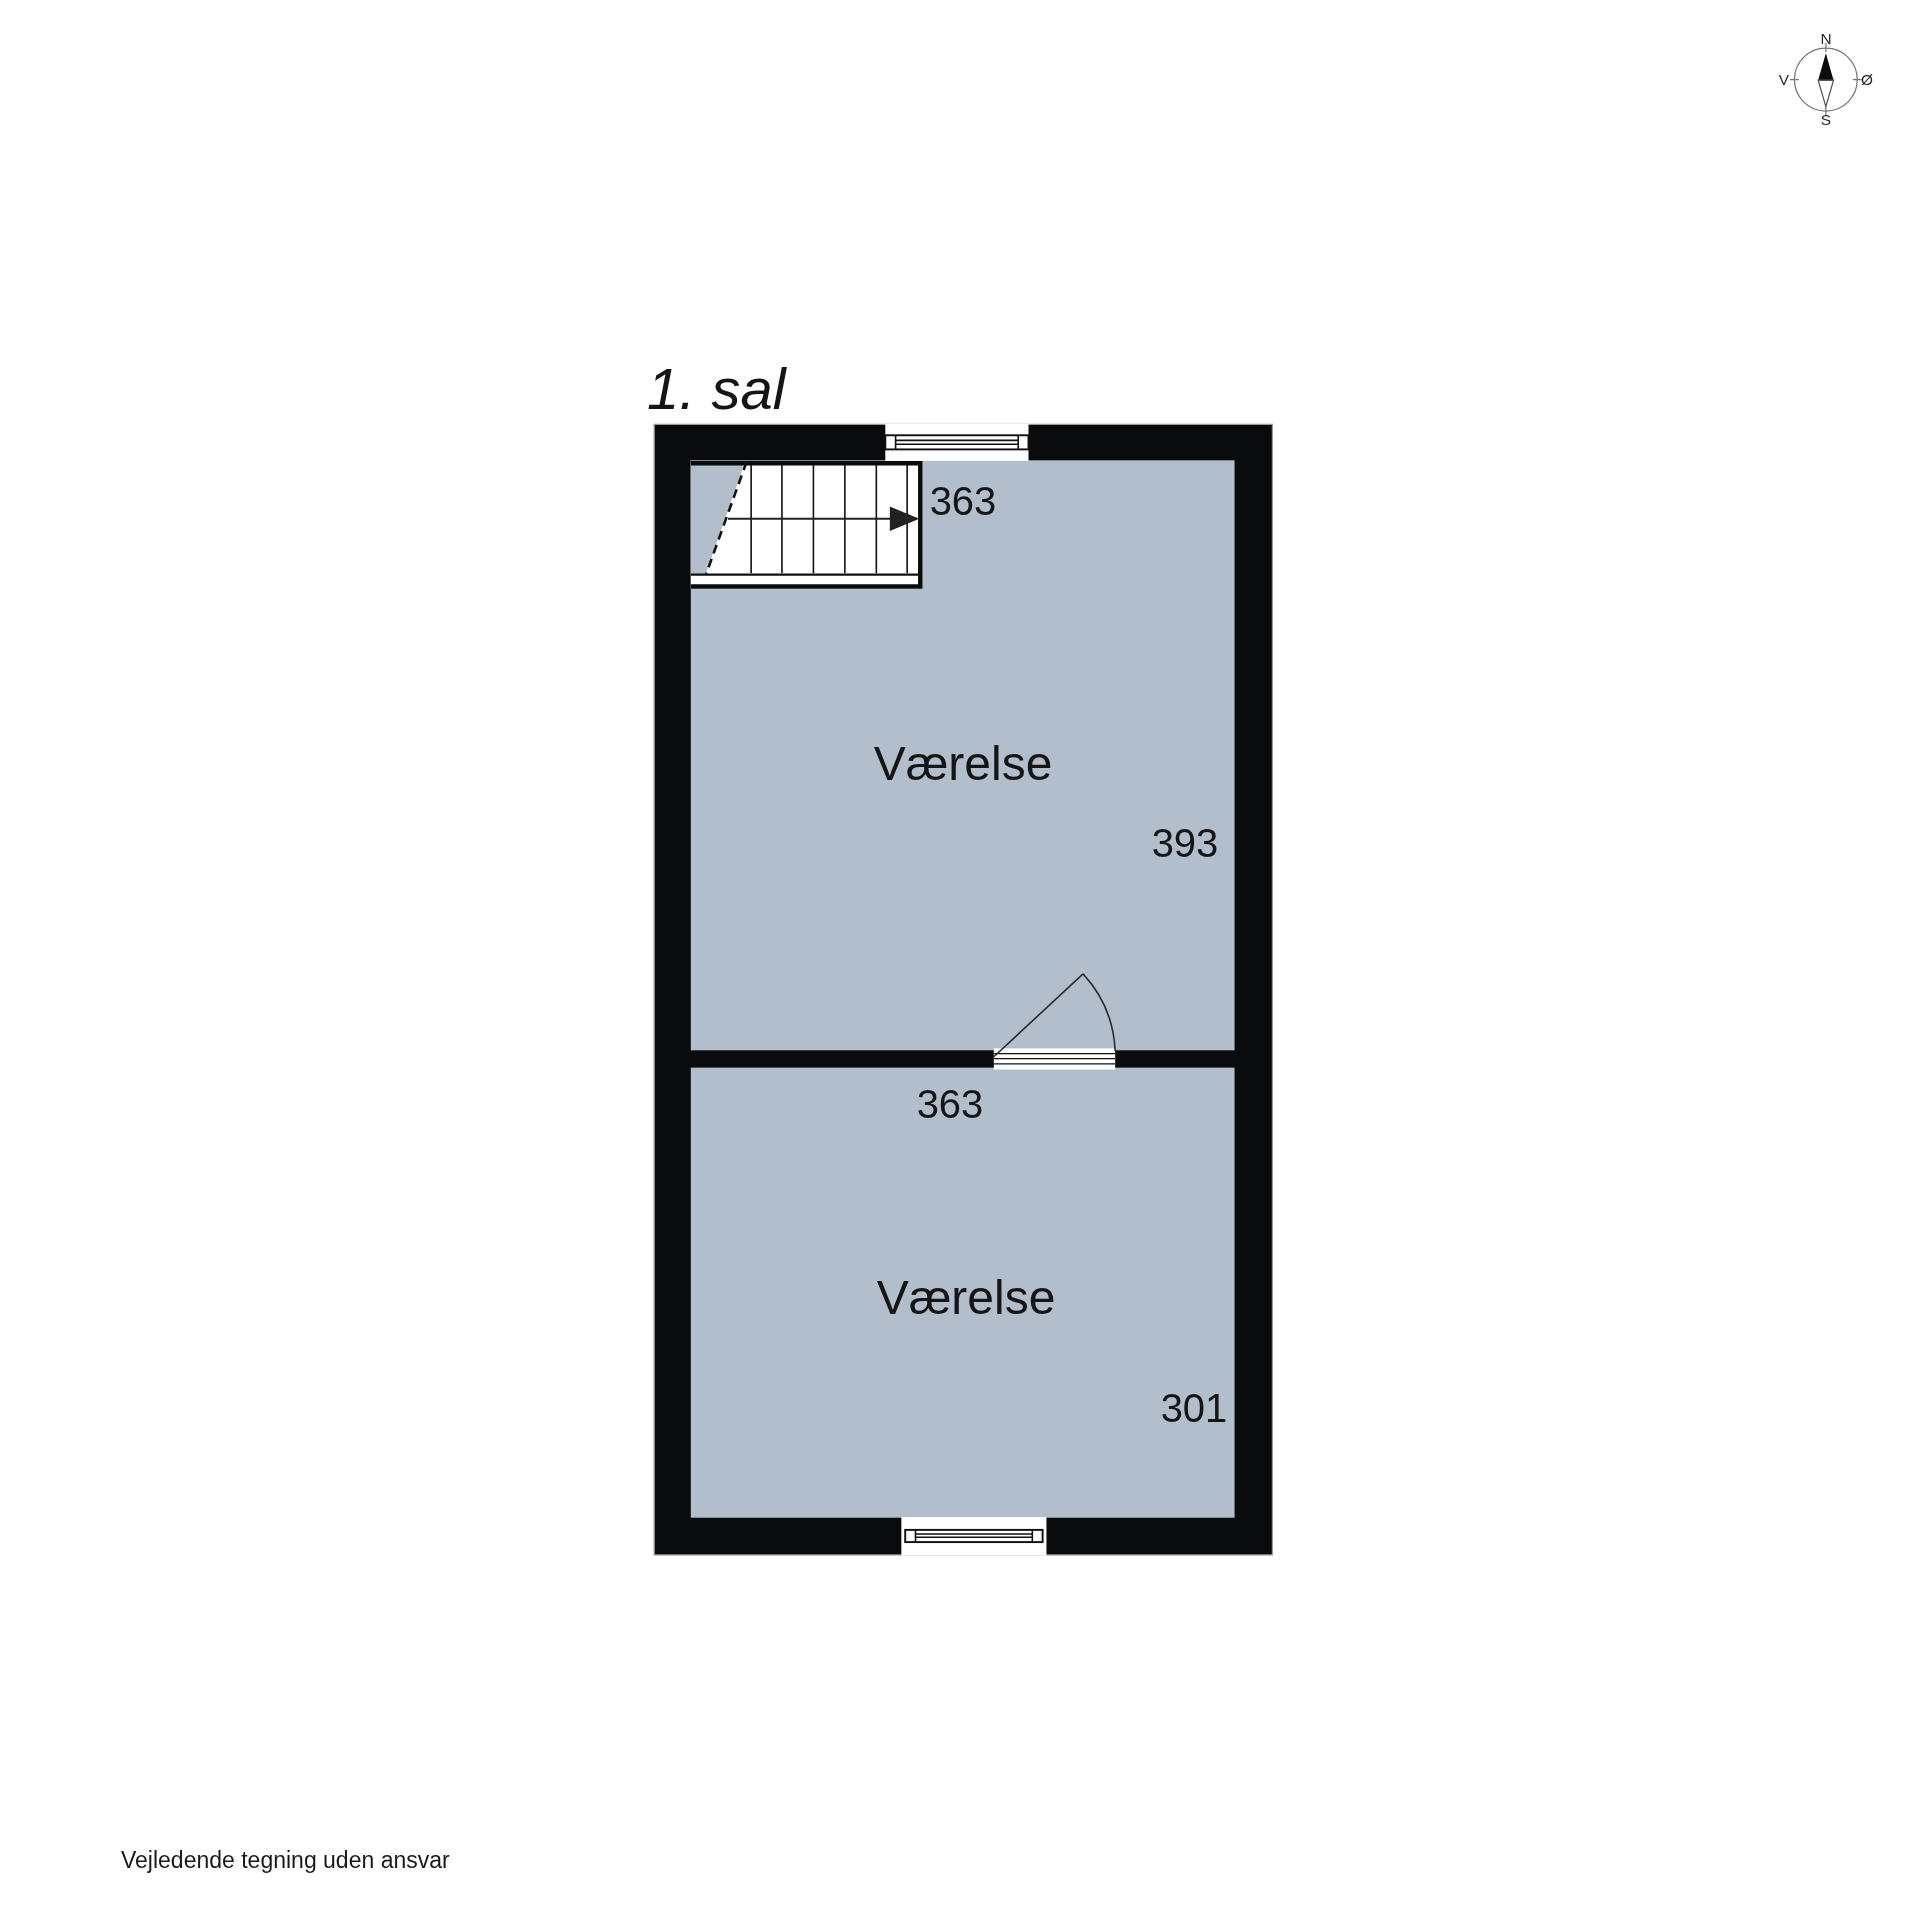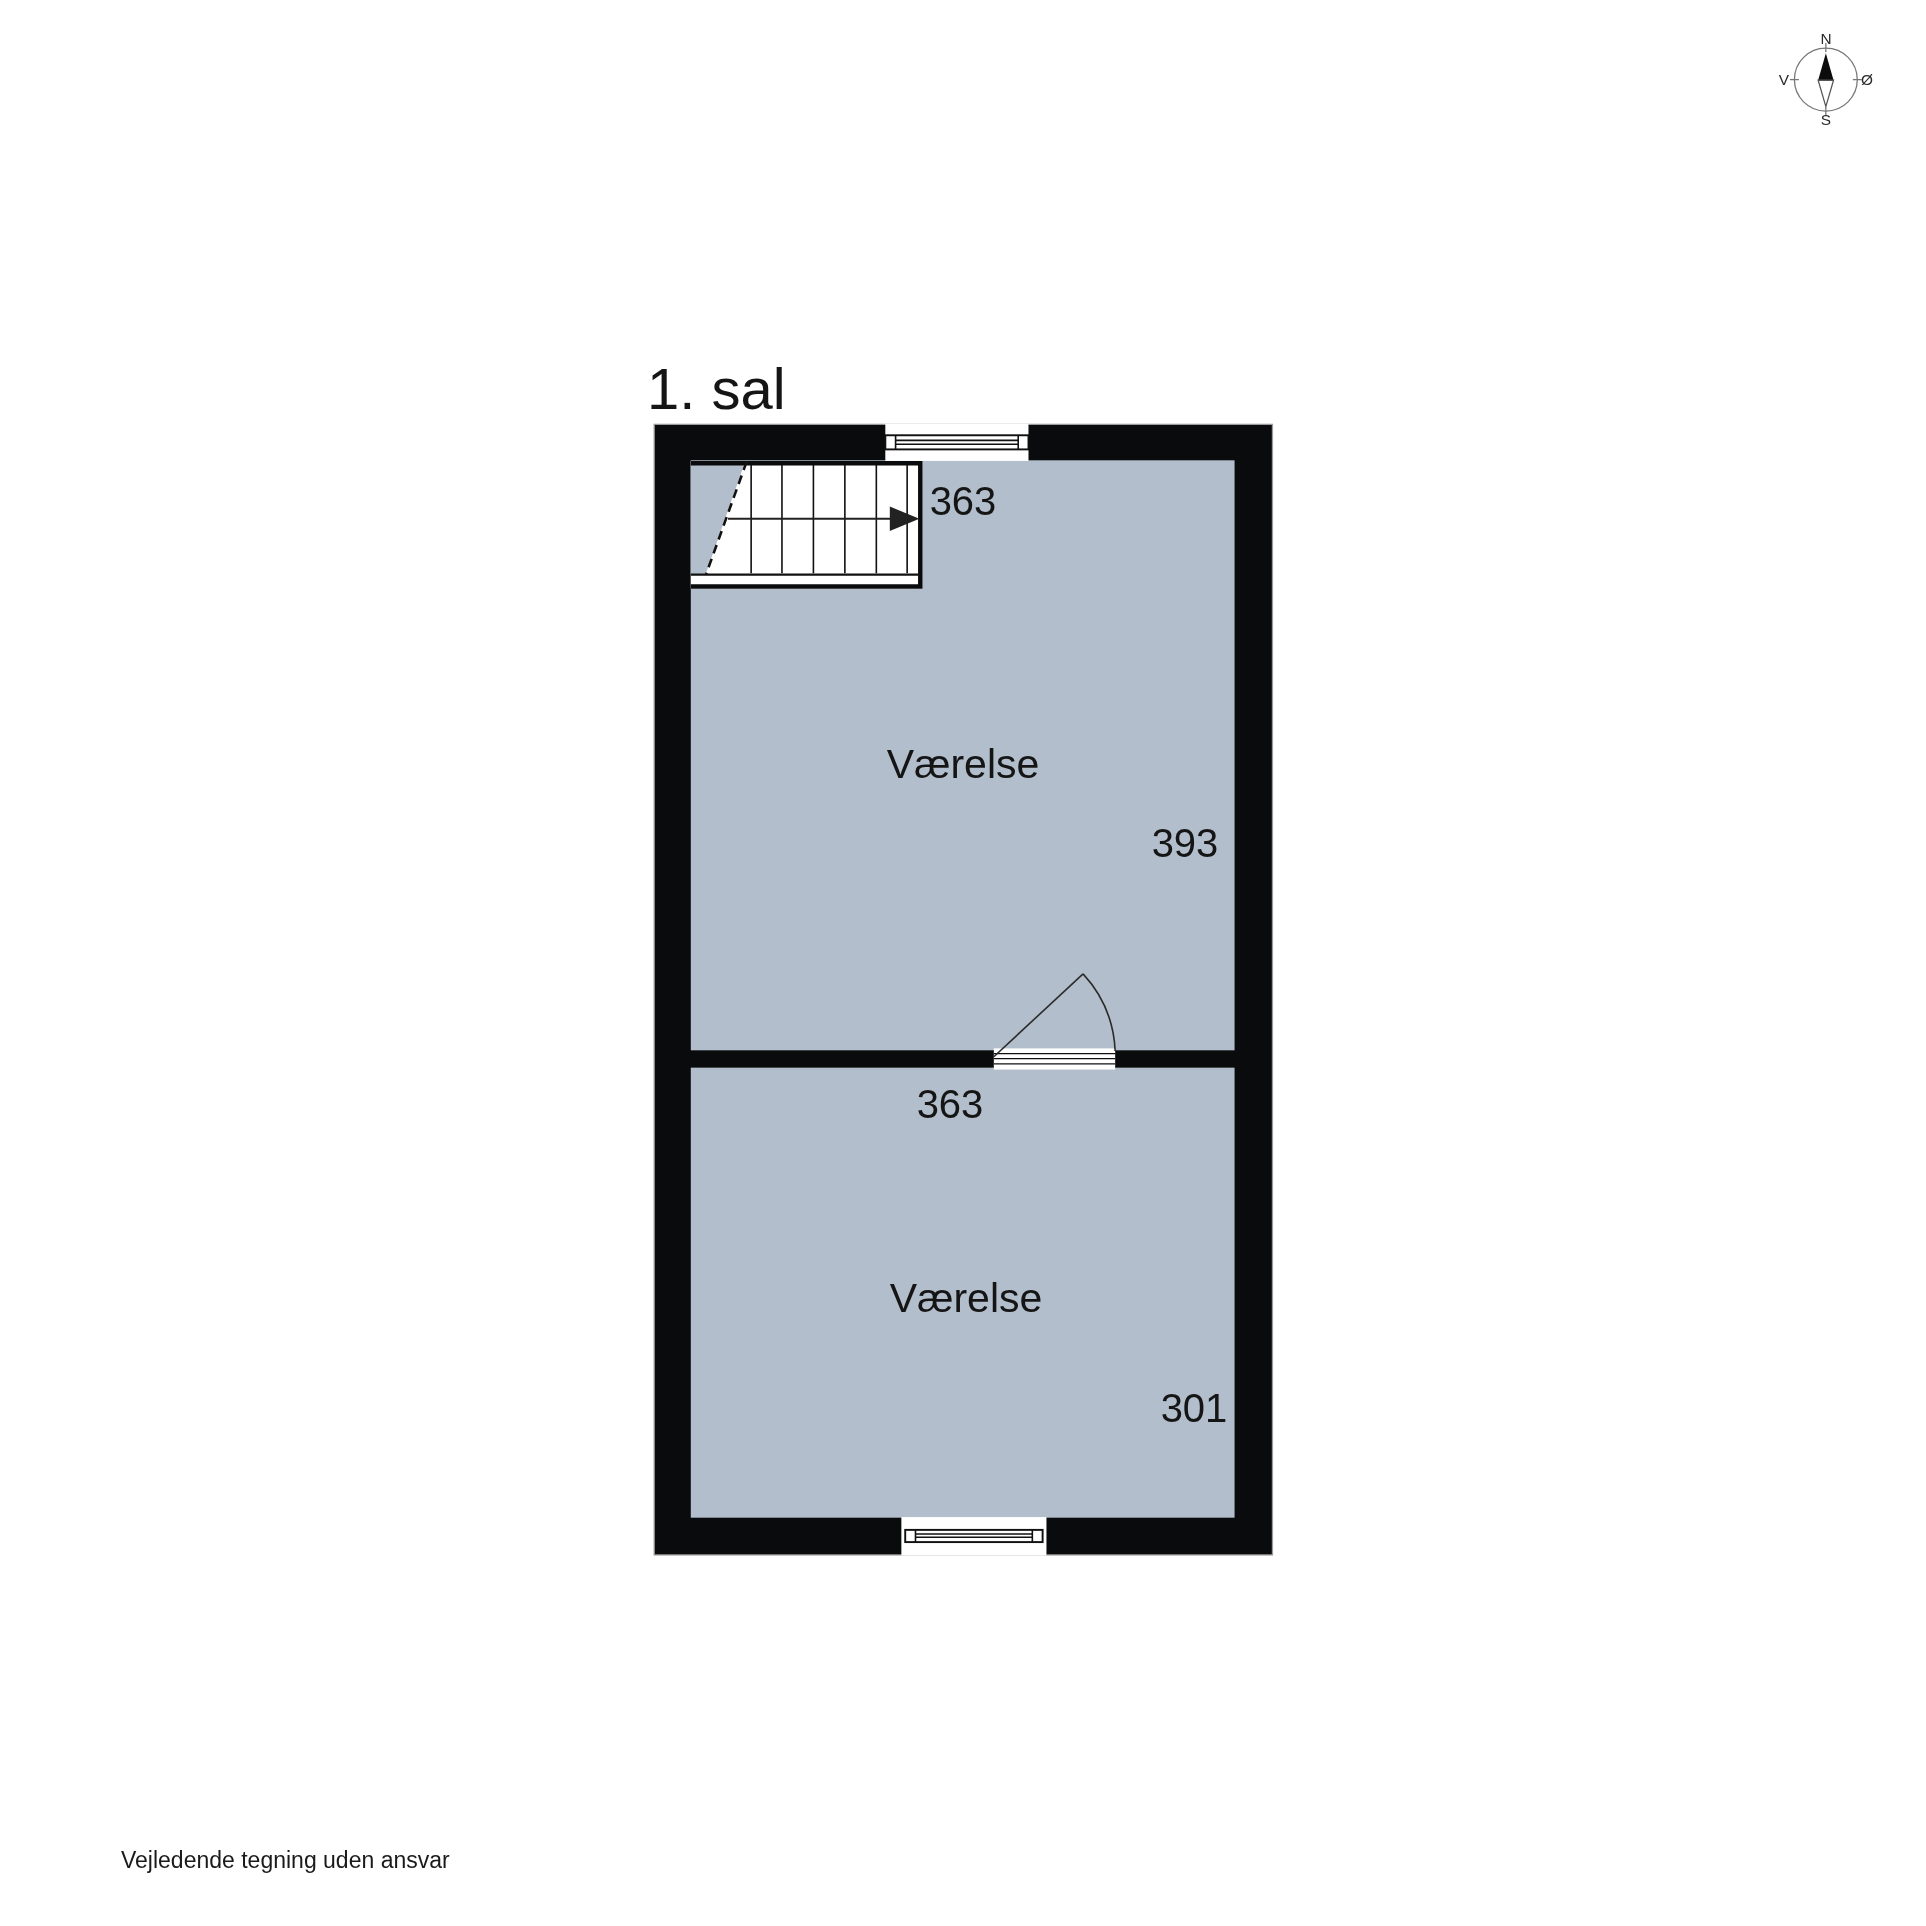--- a/index.html
+++ b/index.html
@@ -26,21 +26,21 @@
   }
   .label {
     position: absolute;
     font-family: "Liberation Sans", sans-serif;
     color: #151515;
     line-height: 1;
     white-space: nowrap;
   }
   .centered { transform: translate(-50%, -50%); }
   .title-label   { font-size: 58px; }
-  .room-label    { font-size: 41px; }
+  .room-label    { font-size: 48px; }
   .dim-label     { font-size: 40px; }
   .footer-label  { font-size: 23px; color: #1a1a1a; margin-left: 44px; }
   .compass-label { font-size: 15.4px; color: #2a2a2a; }
 </style>
 </head>
 <body>
 
 <div class="page">
 
   <svg class="plan-svg" viewBox="0 0 3000 3000">
@@ -103,21 +103,21 @@
       <circle cx="2844" cy="124" r="49" fill="none" stroke="#777777" stroke-width="2"></circle>
       <line x1="2844" y1="67" x2="2844" y2="81" stroke="#777777" stroke-width="2"></line>
       <line x1="2844" y1="167" x2="2844" y2="181" stroke="#777777" stroke-width="2"></line>
       <line x1="2788" y1="124" x2="2802" y2="124" stroke="#777777" stroke-width="2"></line>
       <line x1="2886" y1="124" x2="2900" y2="124" stroke="#777777" stroke-width="2"></line>
       <polygon points="2844,83 2856,125 2832,125" fill="#0c0c0c"></polygon>
       <polygon points="2832,125 2856,125 2844,166" fill="#ffffff" stroke="#555555" stroke-width="2"></polygon>
     </g>
   </svg>
 
-  <div class="label title-label" style="left:647px; top:360px;">1. sal</div>
+  <div class="label title-label" style="left:647px; top:360px;font-style:italic;">1. sal</div>
 
   <div class="label dim-label centered" style="left:963px; top:501px;">363</div>
 
   <div class="label room-label centered" style="left:963px; top:764px;">Værelse</div>
 
   <div class="label dim-label centered" style="left:1185px; top:843px;text-align:center;">393</div>
 
   <div class="label dim-label centered" style="left:950px; top:1104px;">363</div>
 
   <div class="label room-label centered" style="left:966px; top:1298px;">Værelse</div>

